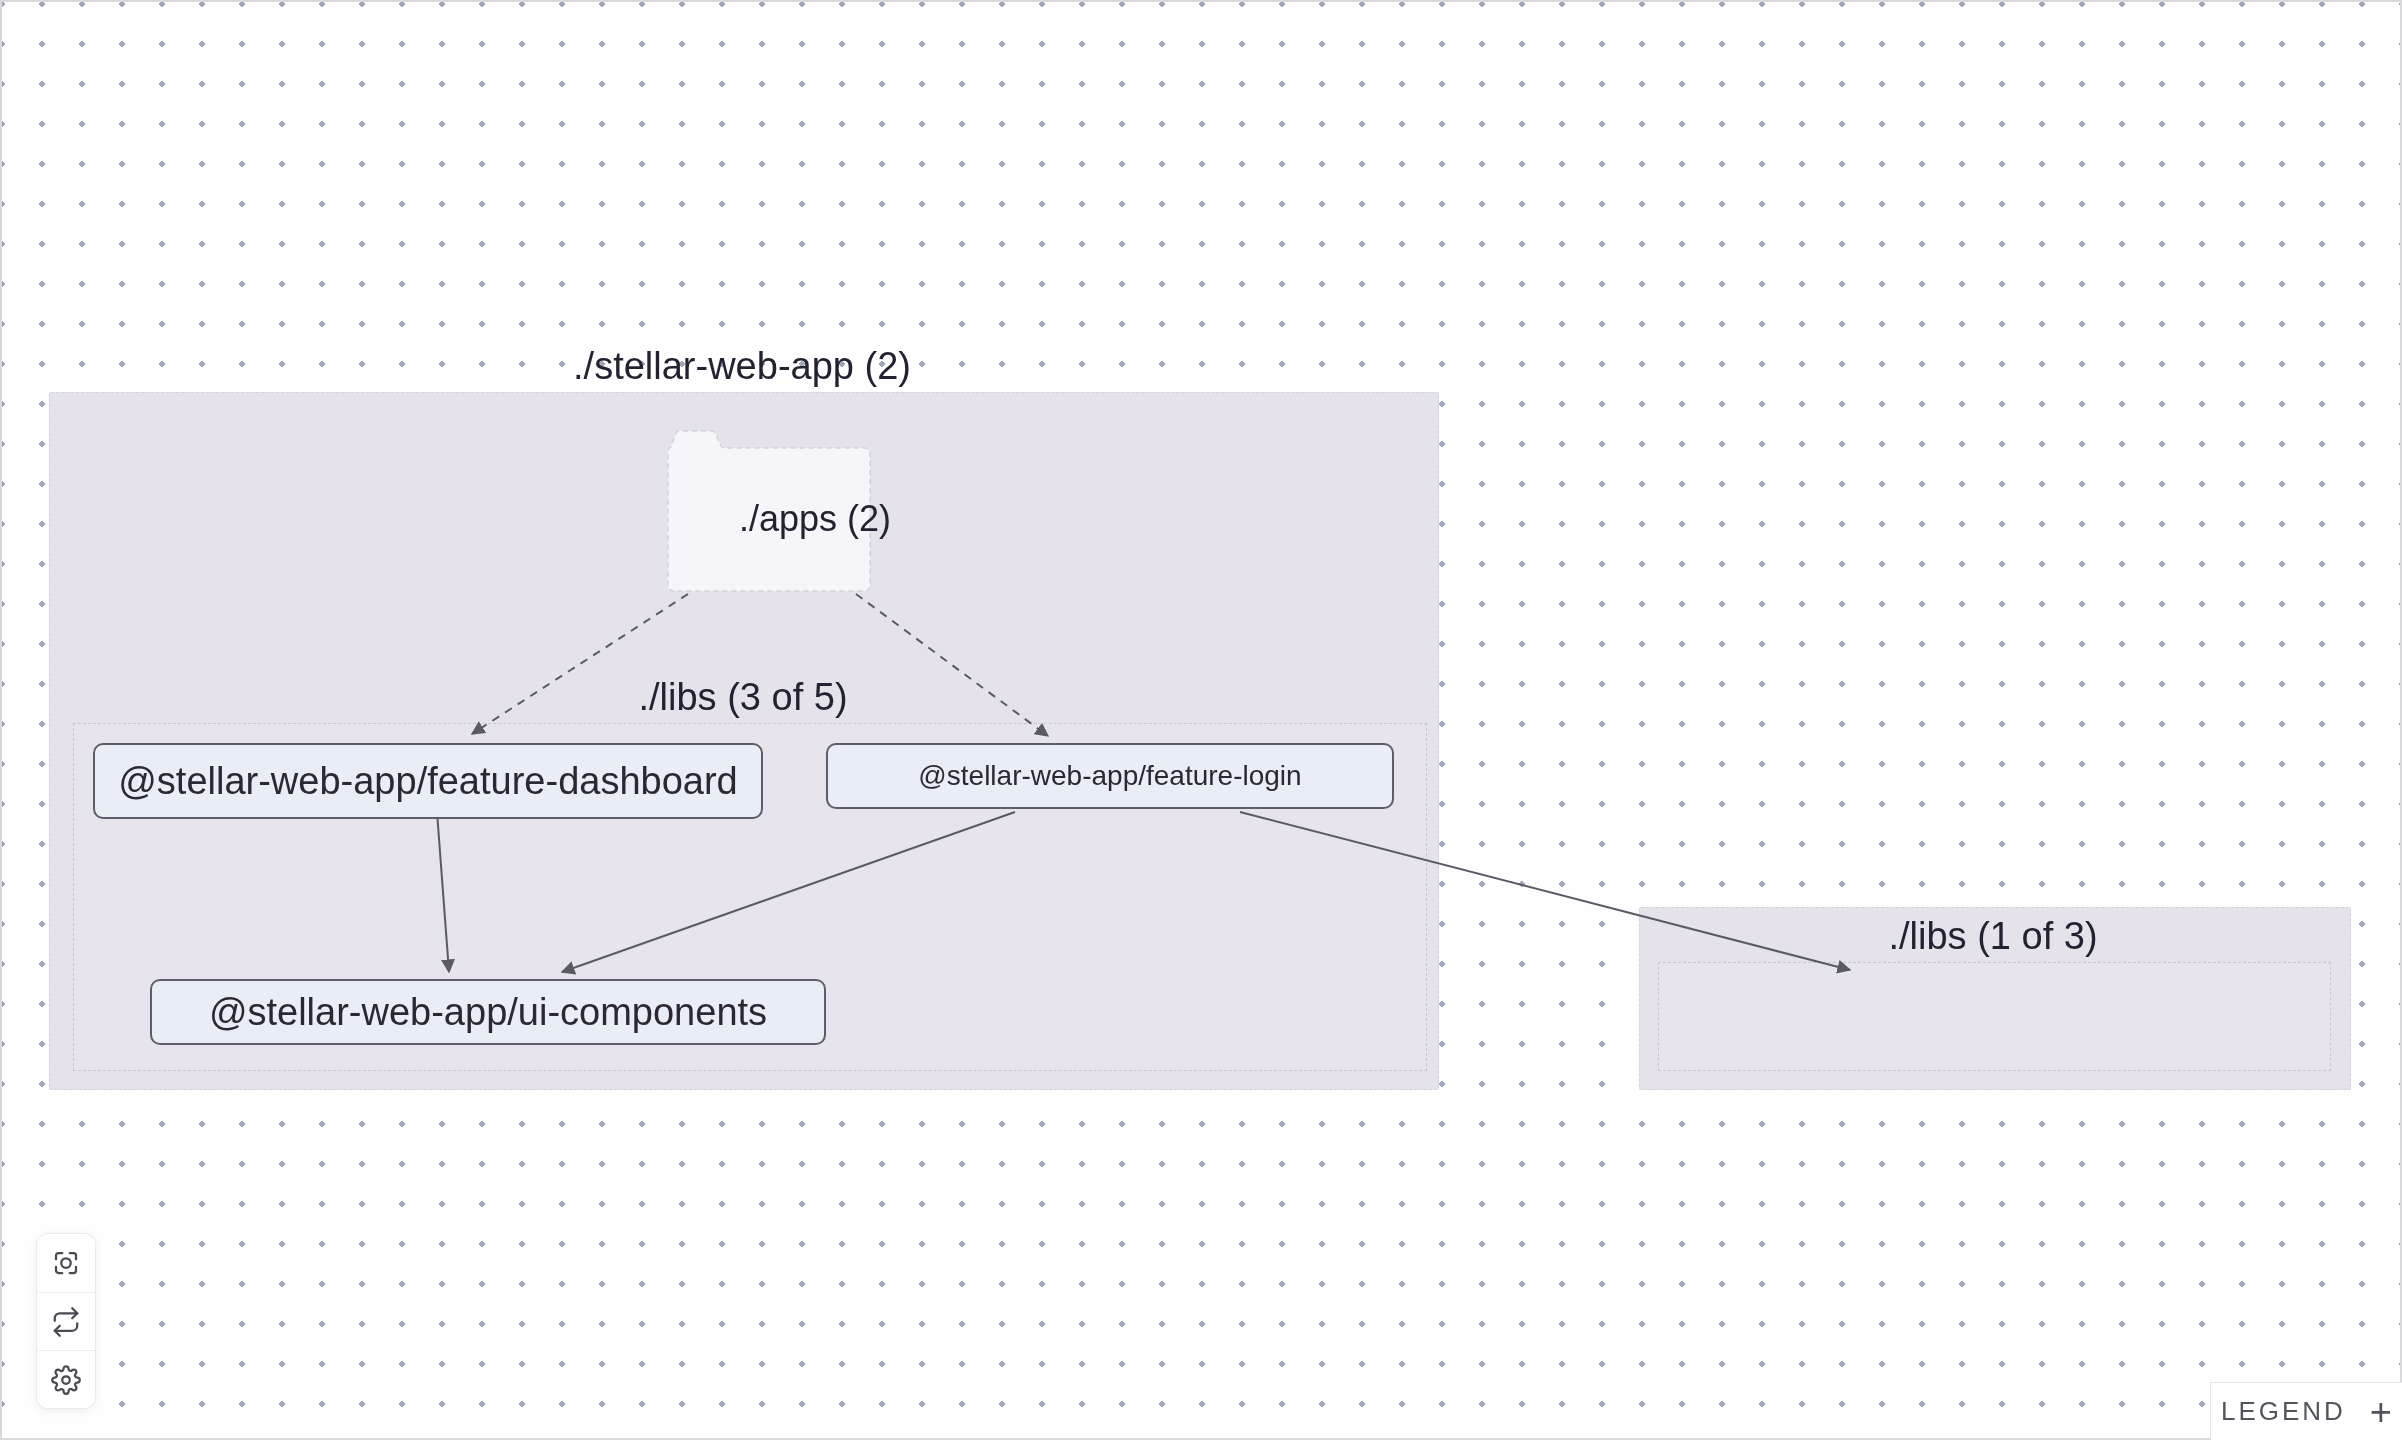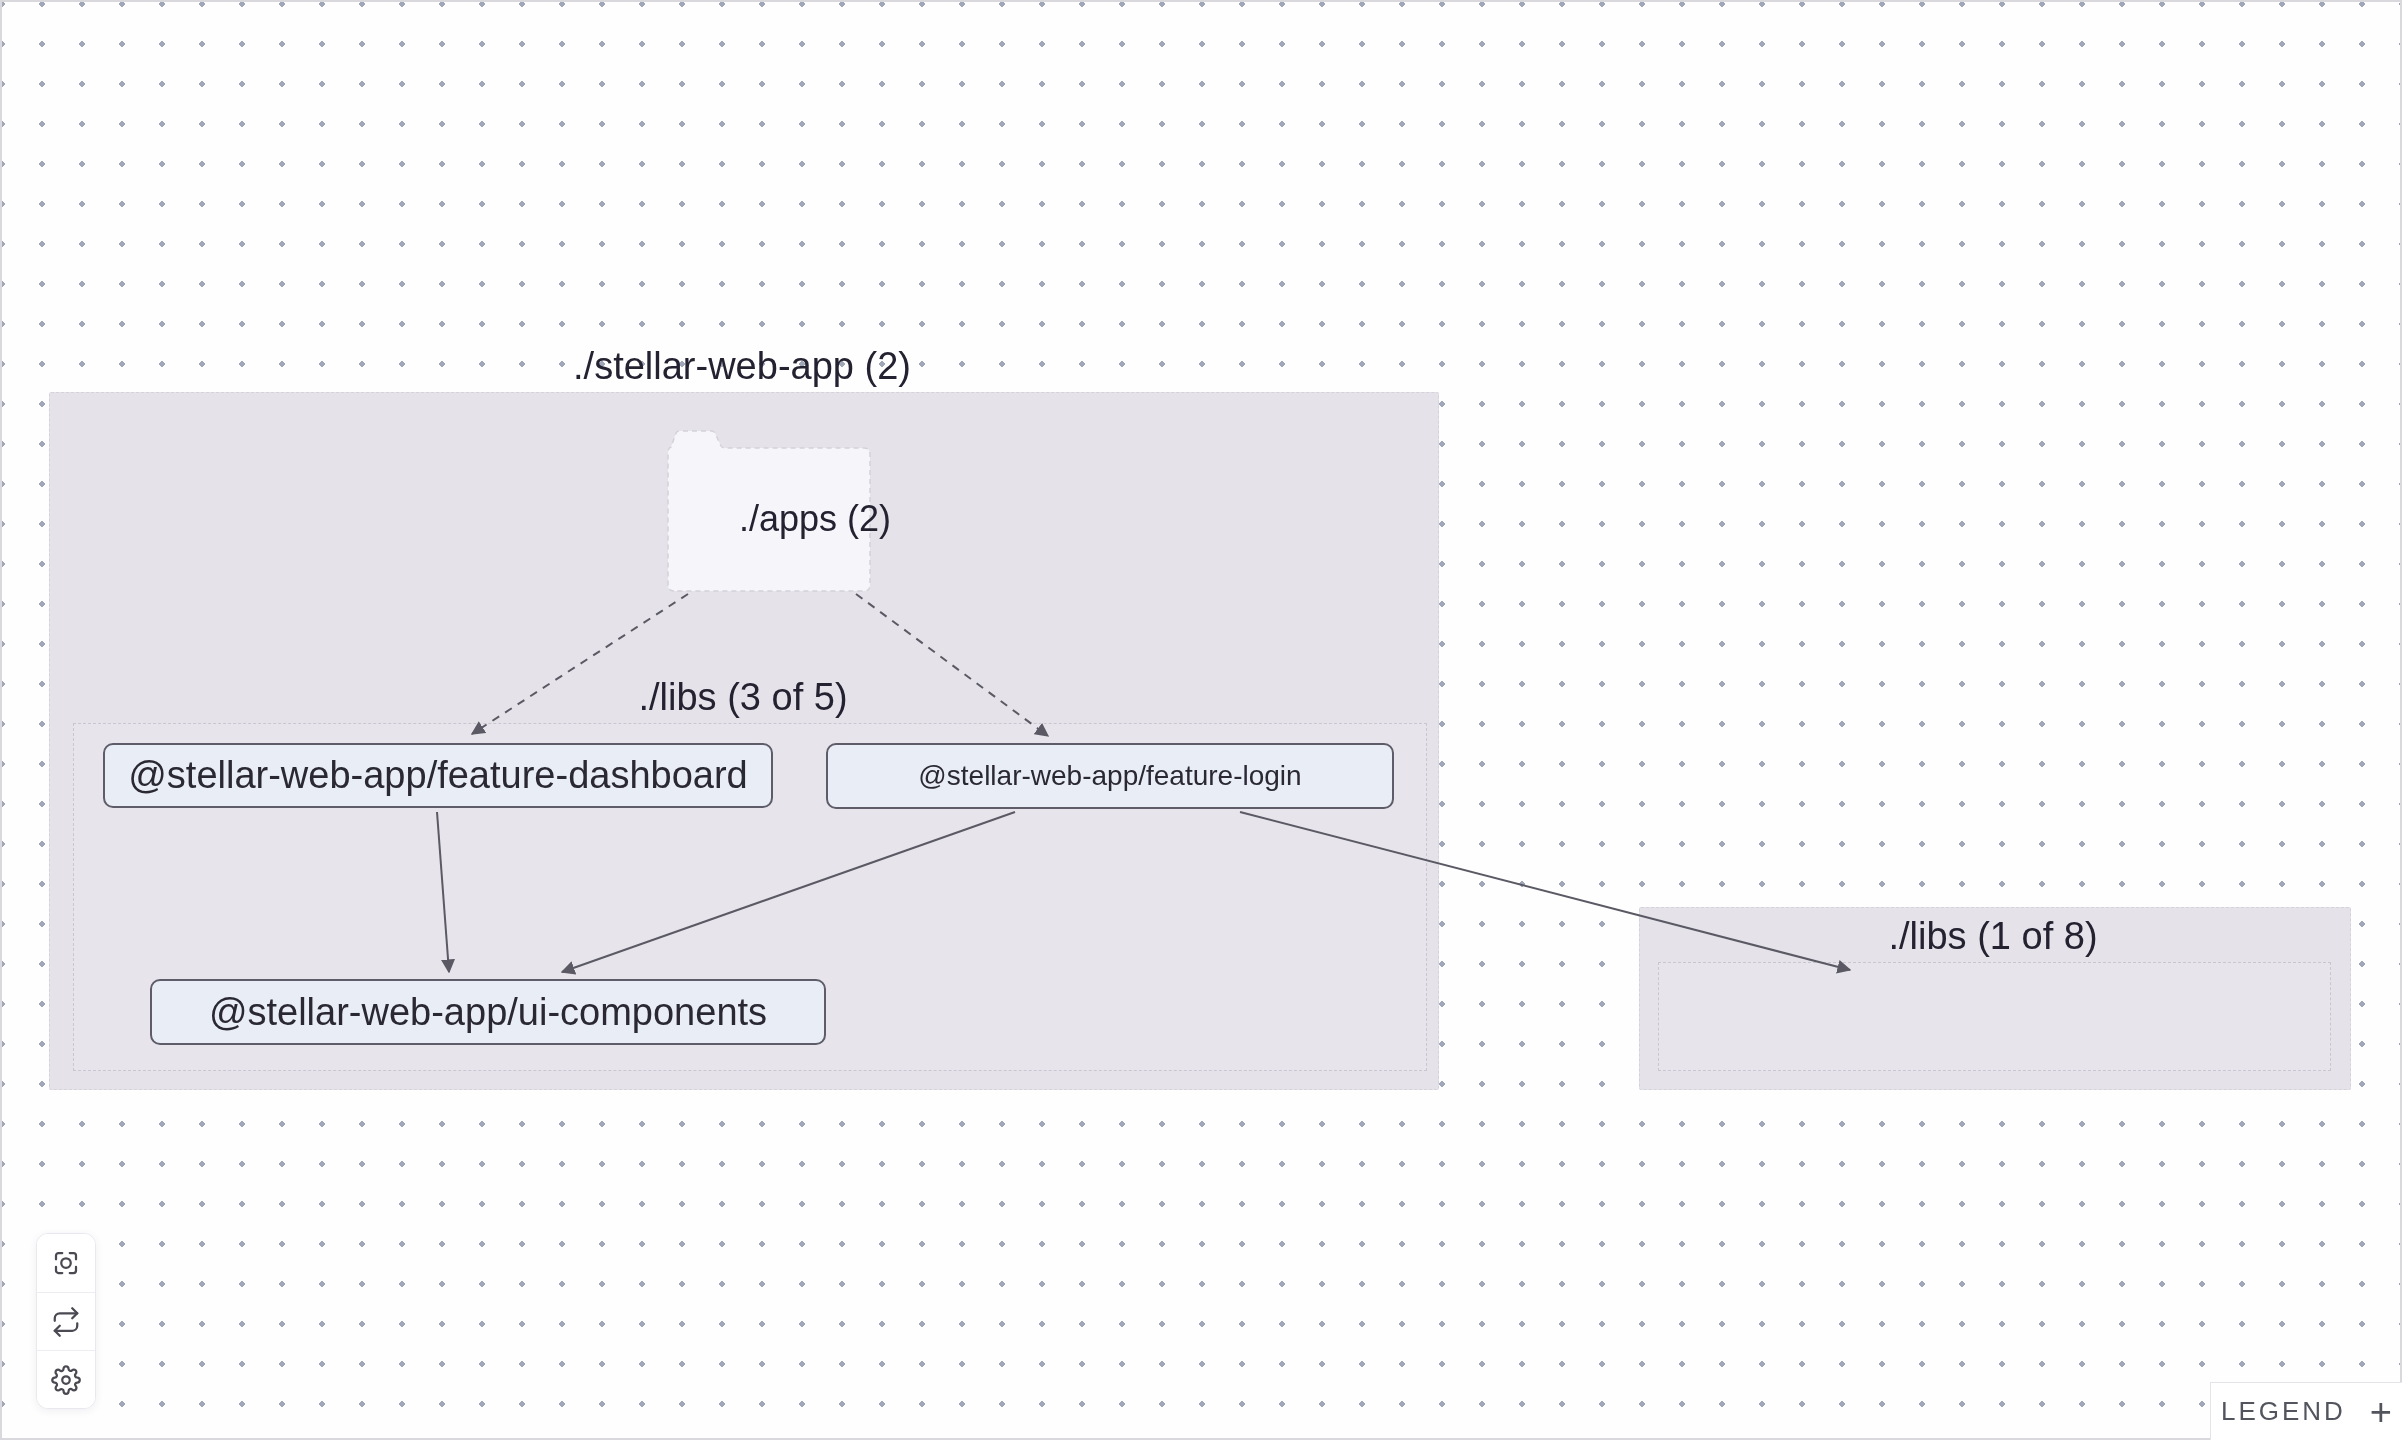--- a/index.html
+++ b/index.html
@@ -109,23 +109,23 @@
     <line x1="1240" y1="812" x2="1850" y2="970" stroke="#5b5964" stroke-width="2" marker-end="url(#arrow)"></line>
   </svg>
 
   <div class="graph-label" style="left:742px;top:344px;">./stellar-web-app (2)</div>
 
   <div class="graph-label" style="left:815px;top:497px;font-size:36px;">./apps (2)</div>
 
   <div class="graph-label" style="left:743px;top:675px;">./libs (3 of 5)</div>
 
 
-  <div class="graph-label" style="left:1993px;top:914px;">./libs (1 of 8)</div>
+  <div class="graph-label" style="left:1993px;top:914px;">./libs (1 of 3)</div>
 
-  <div class="node" style="left:103px;top:743px;width:670px;height:65px;">@stellar-web-app/feature-dashboard</div>
+  <div class="node" style="left:93px;top:743px;width:670px;height:76px;">@stellar-web-app/feature-dashboard</div>
 
   <div class="node" style="left:826px;top:743px;width:568px;height:66px;font-size:28px;">@stellar-web-app/feature-login</div>
 
   <div class="node" style="left:150px;top:979px;width:676px;height:66px;">@stellar-web-app/ui-components</div>
 
 
   <div class="toolbar">
     <button title="">
       <svg width="30" height="30" viewBox="0 0 24 24">
         <path d="M4 9V6a2 2 0 0 1 2-2h3"></path>

